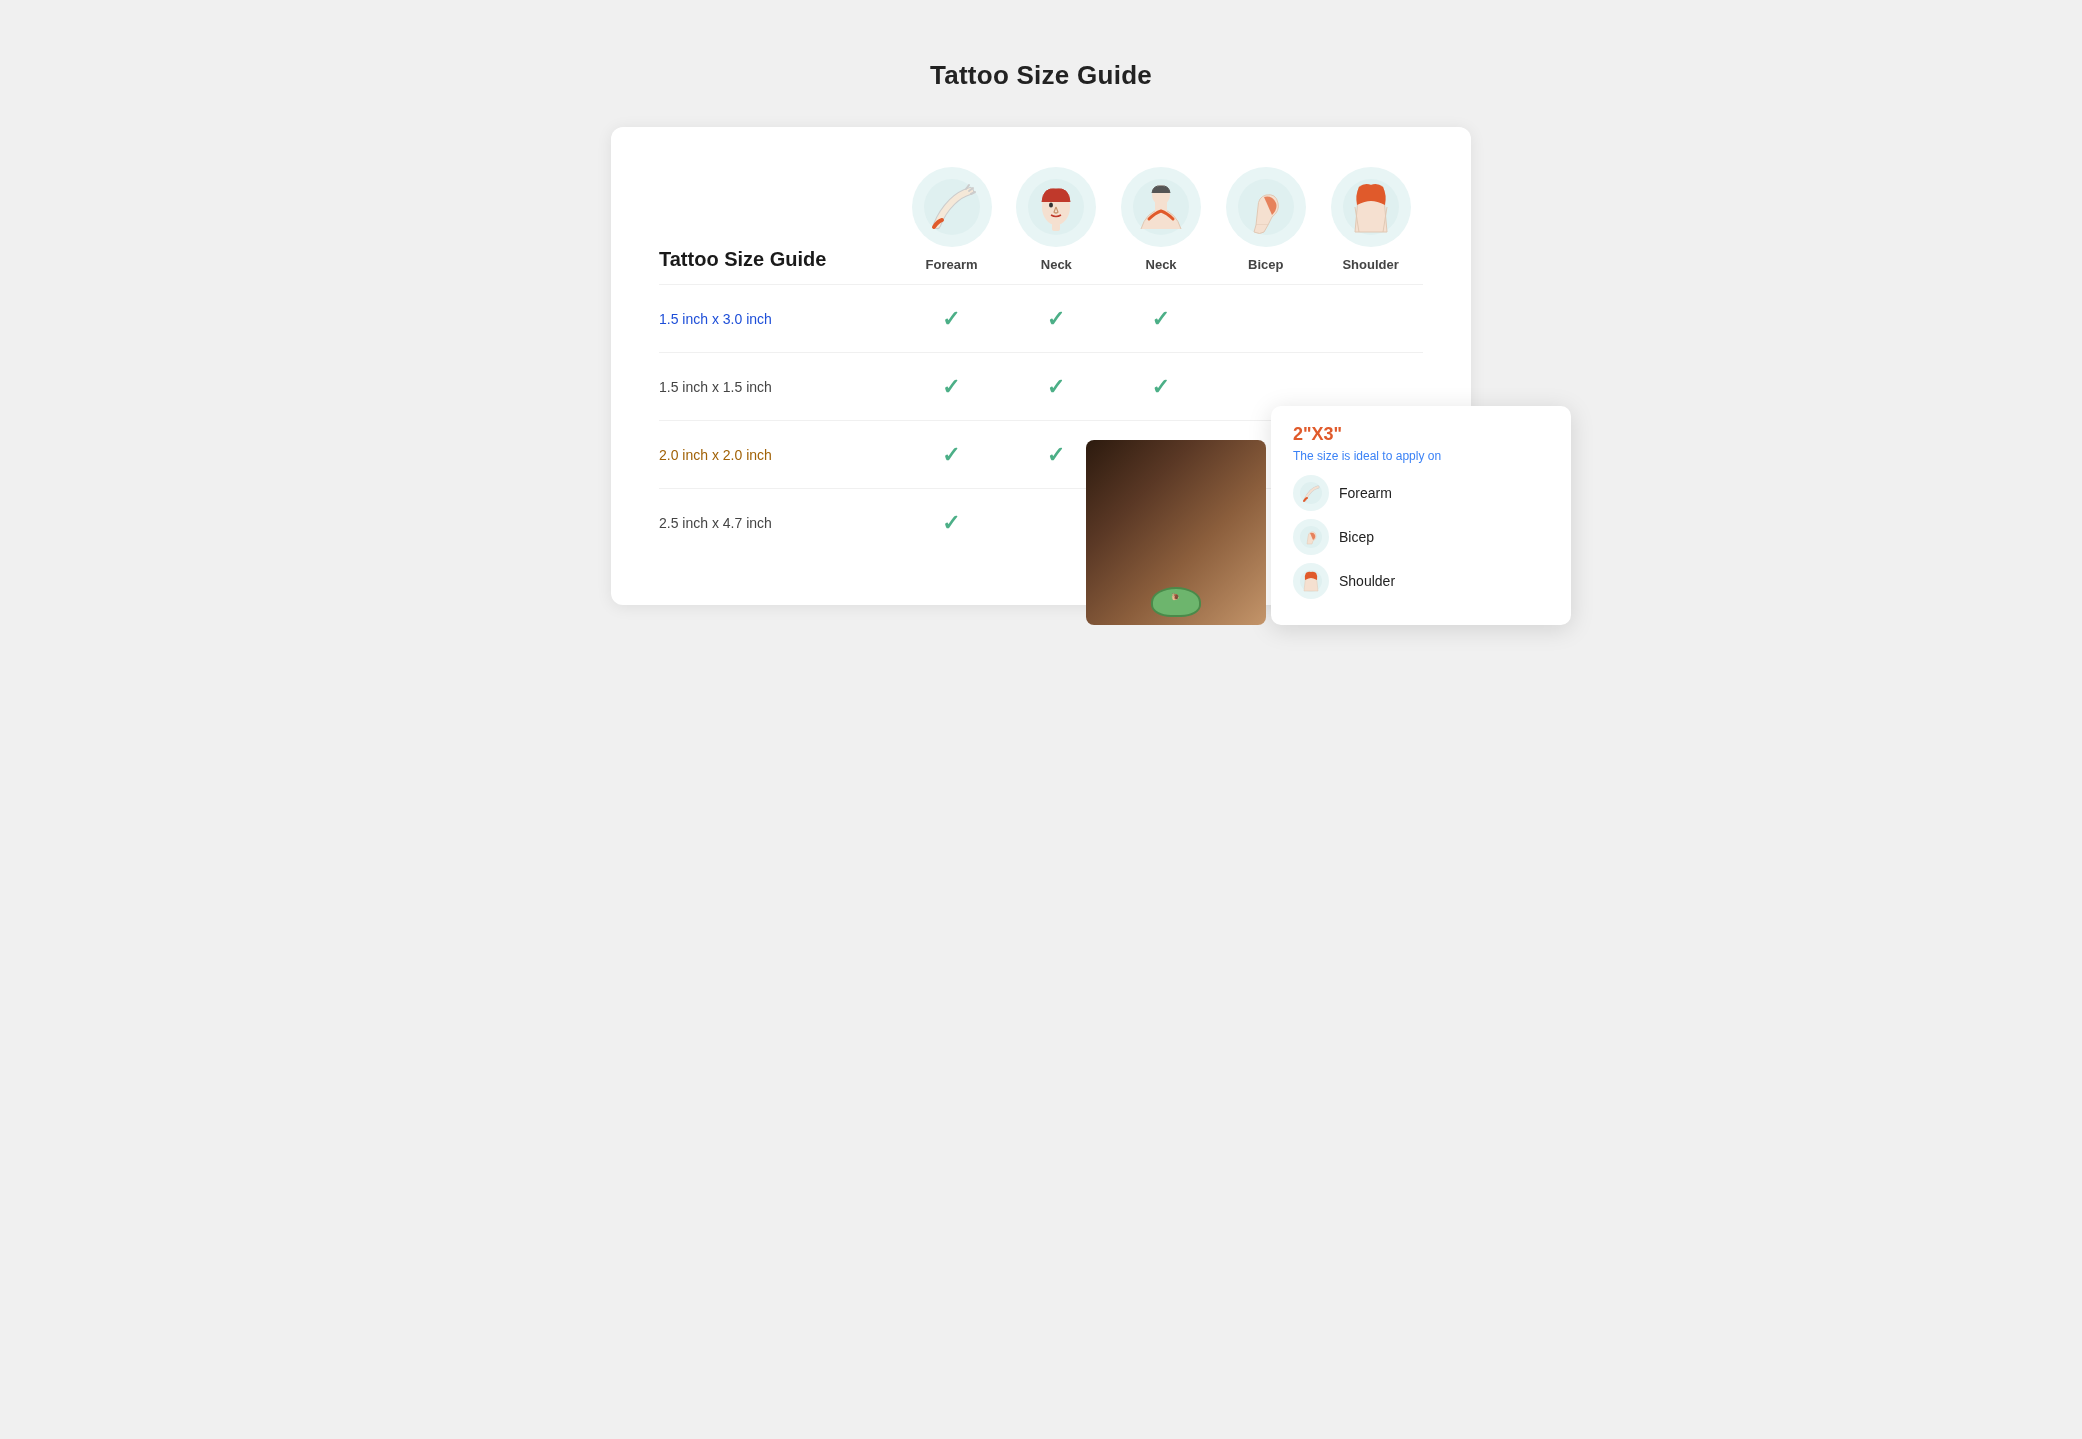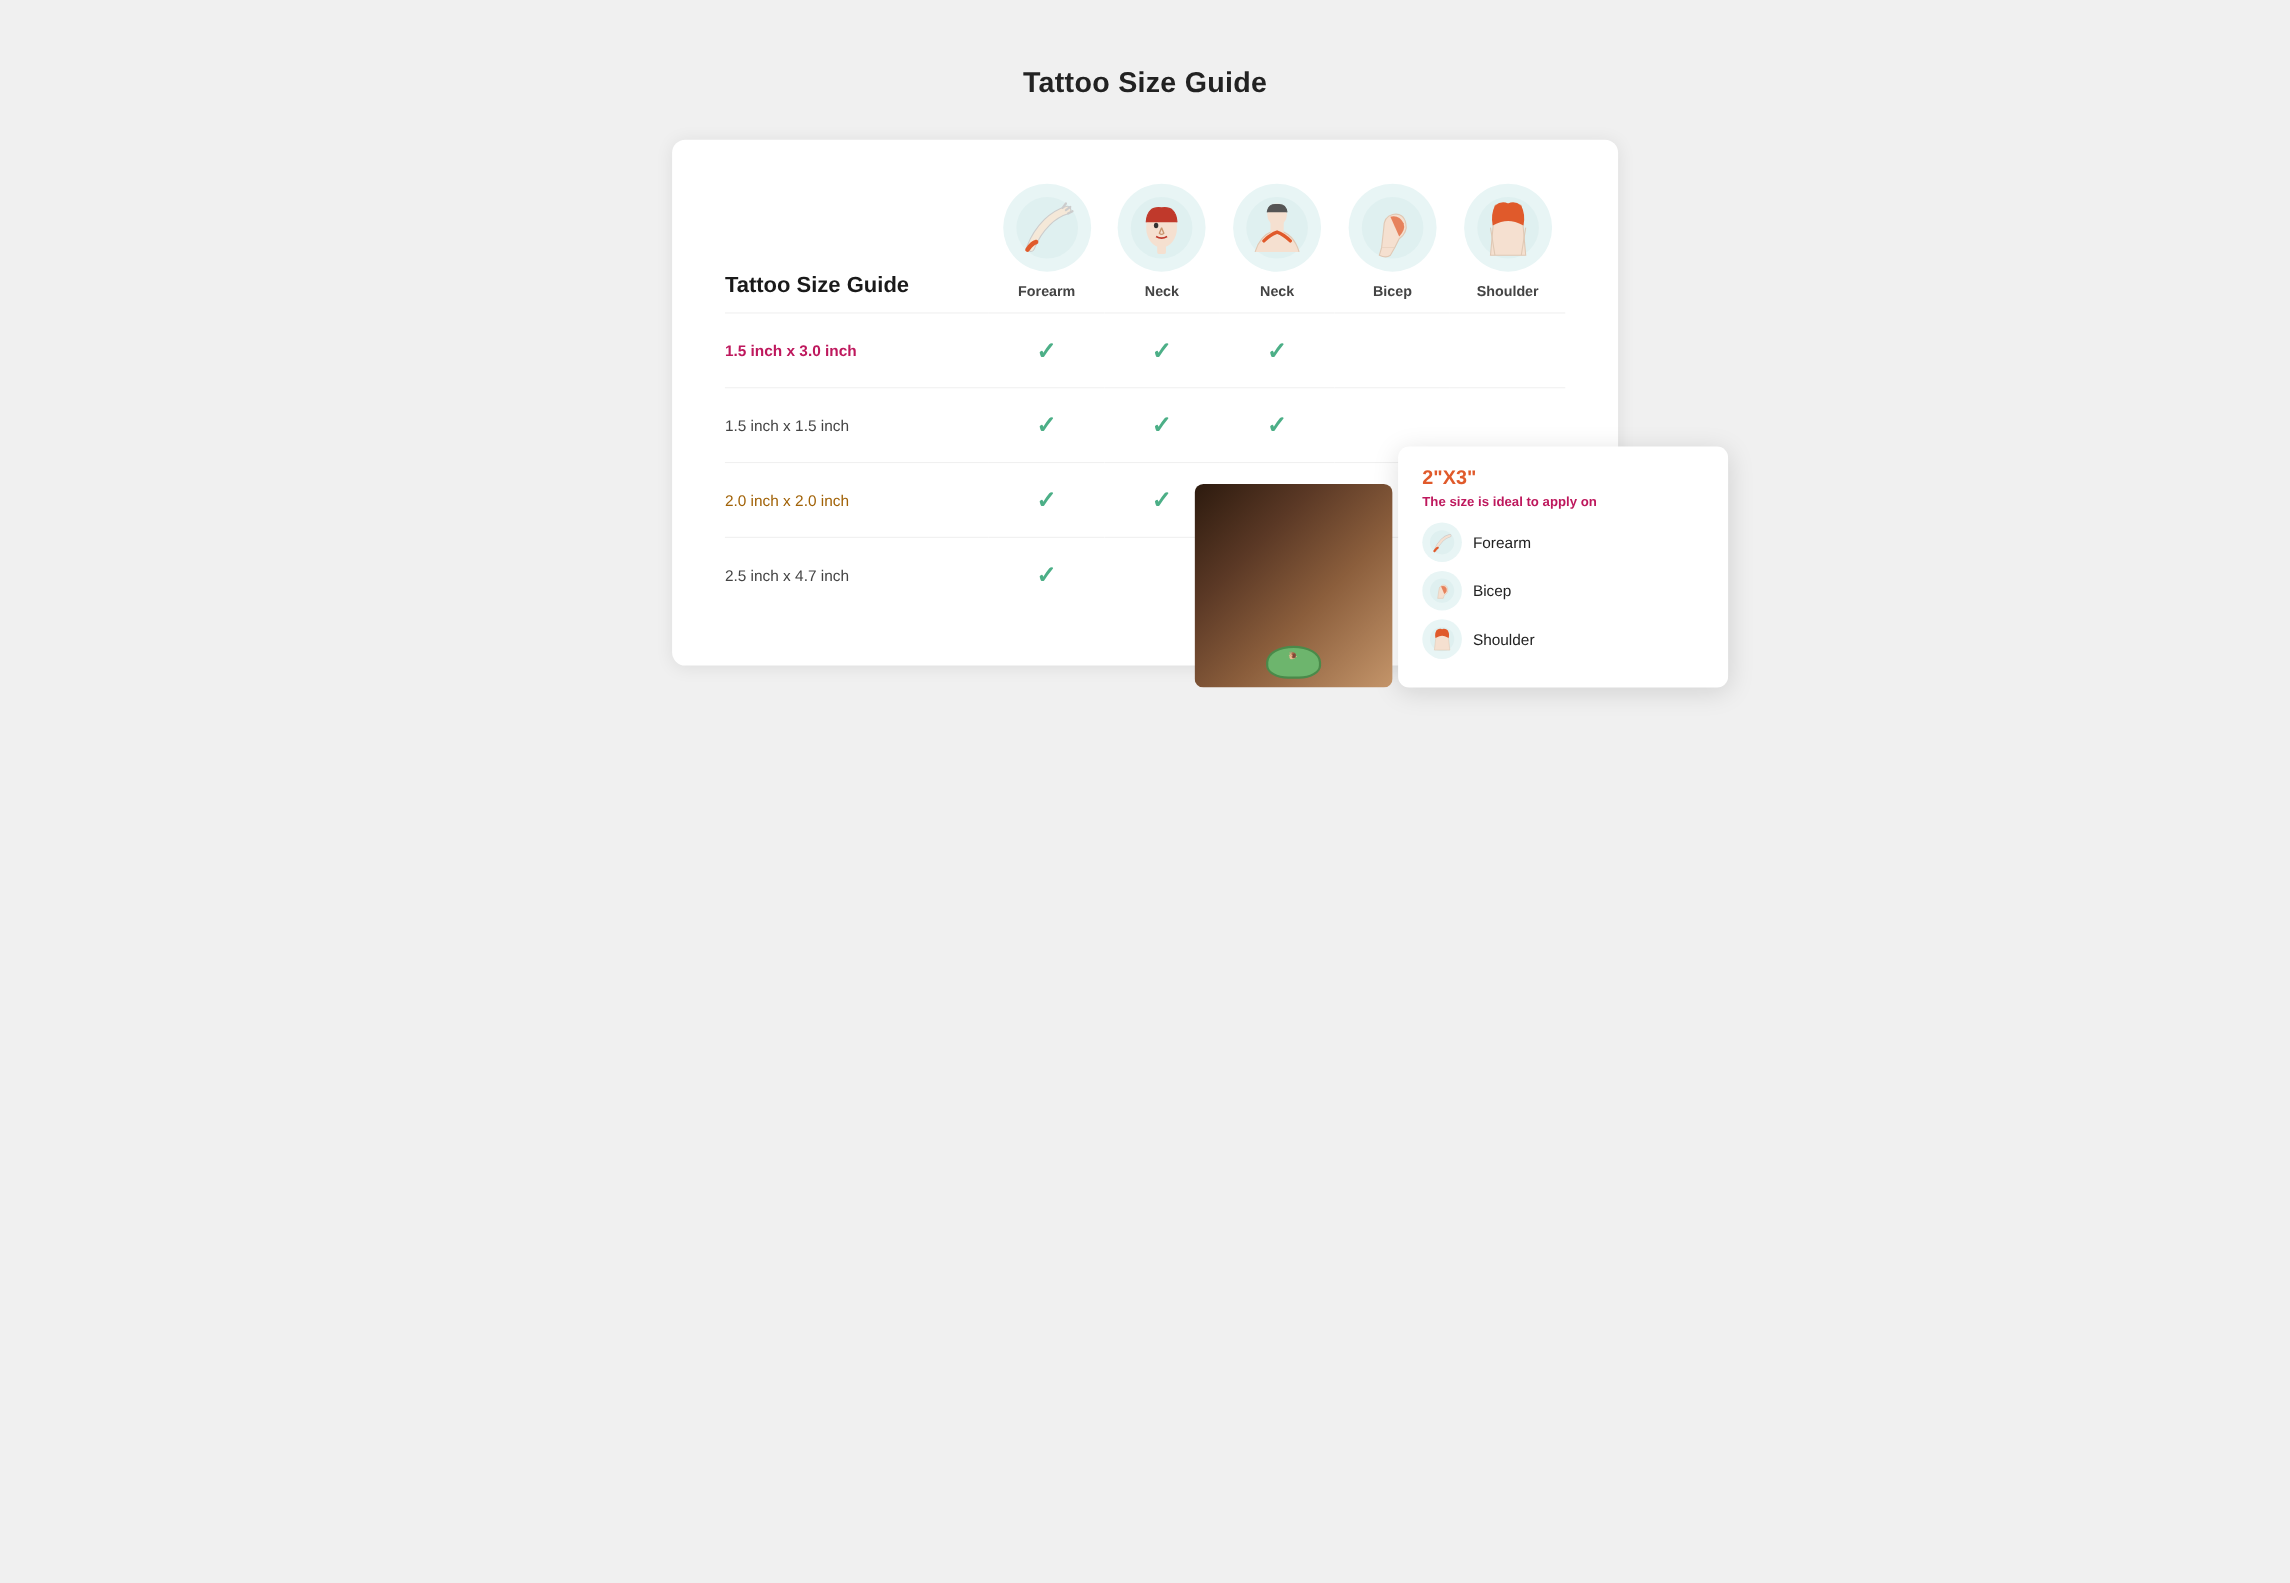--- a/index.html
+++ b/index.html
@@ -102,23 +102,22 @@
       background: #333;
     }
     .popup-size-title {
       font-size: 18px;
       font-weight: 700;
       color: #e05a2b;
       margin-bottom: 4px;
     }
     .popup-subtitle {
       font-size: 12px;
-      color: #be185d;
+      color: #3b82f6;
       margin-bottom: 12px;
-      font-weight: bold;
     }
     .popup-item {
       display: flex;
       align-items: center;
       gap: 10px;
       margin-bottom: 8px;
     }
     .popup-icon {
       width: 36px;
       height: 36px;
@@ -244,21 +243,21 @@
                 <line x1="46" y1="30" x2="42" y2="55" stroke="#e0c8b4" stroke-width="1"></line>
               </svg>
             </div>
             <span class="body-label">Shoulder</span>
           </div>
         </th>
       </tr>
     </thead>
     <tbody id="table-body">
     <tr class="data-row">
-          <td style="font-size: 14px; color: #be185d; font-weight: bold;">1.5 inch x 3.0 inch</td>
+          <td style="font-size: 14px; color: #1d4ed8;">1.5 inch x 3.0 inch</td>
           <td><span class="check">✓</span></td>
           <td><span class="check">✓</span></td>
           <td><span class="check">✓</span></td>
           <td></td>
           <td></td>
         </tr>
         <tr class="data-row">
           <td style="font-size: 14px; color: rgb(68, 68, 68);">1.5 inch x 1.5 inch</td>
           <td><span class="check">✓</span></td>
           <td><span class="check">✓</span></td>

